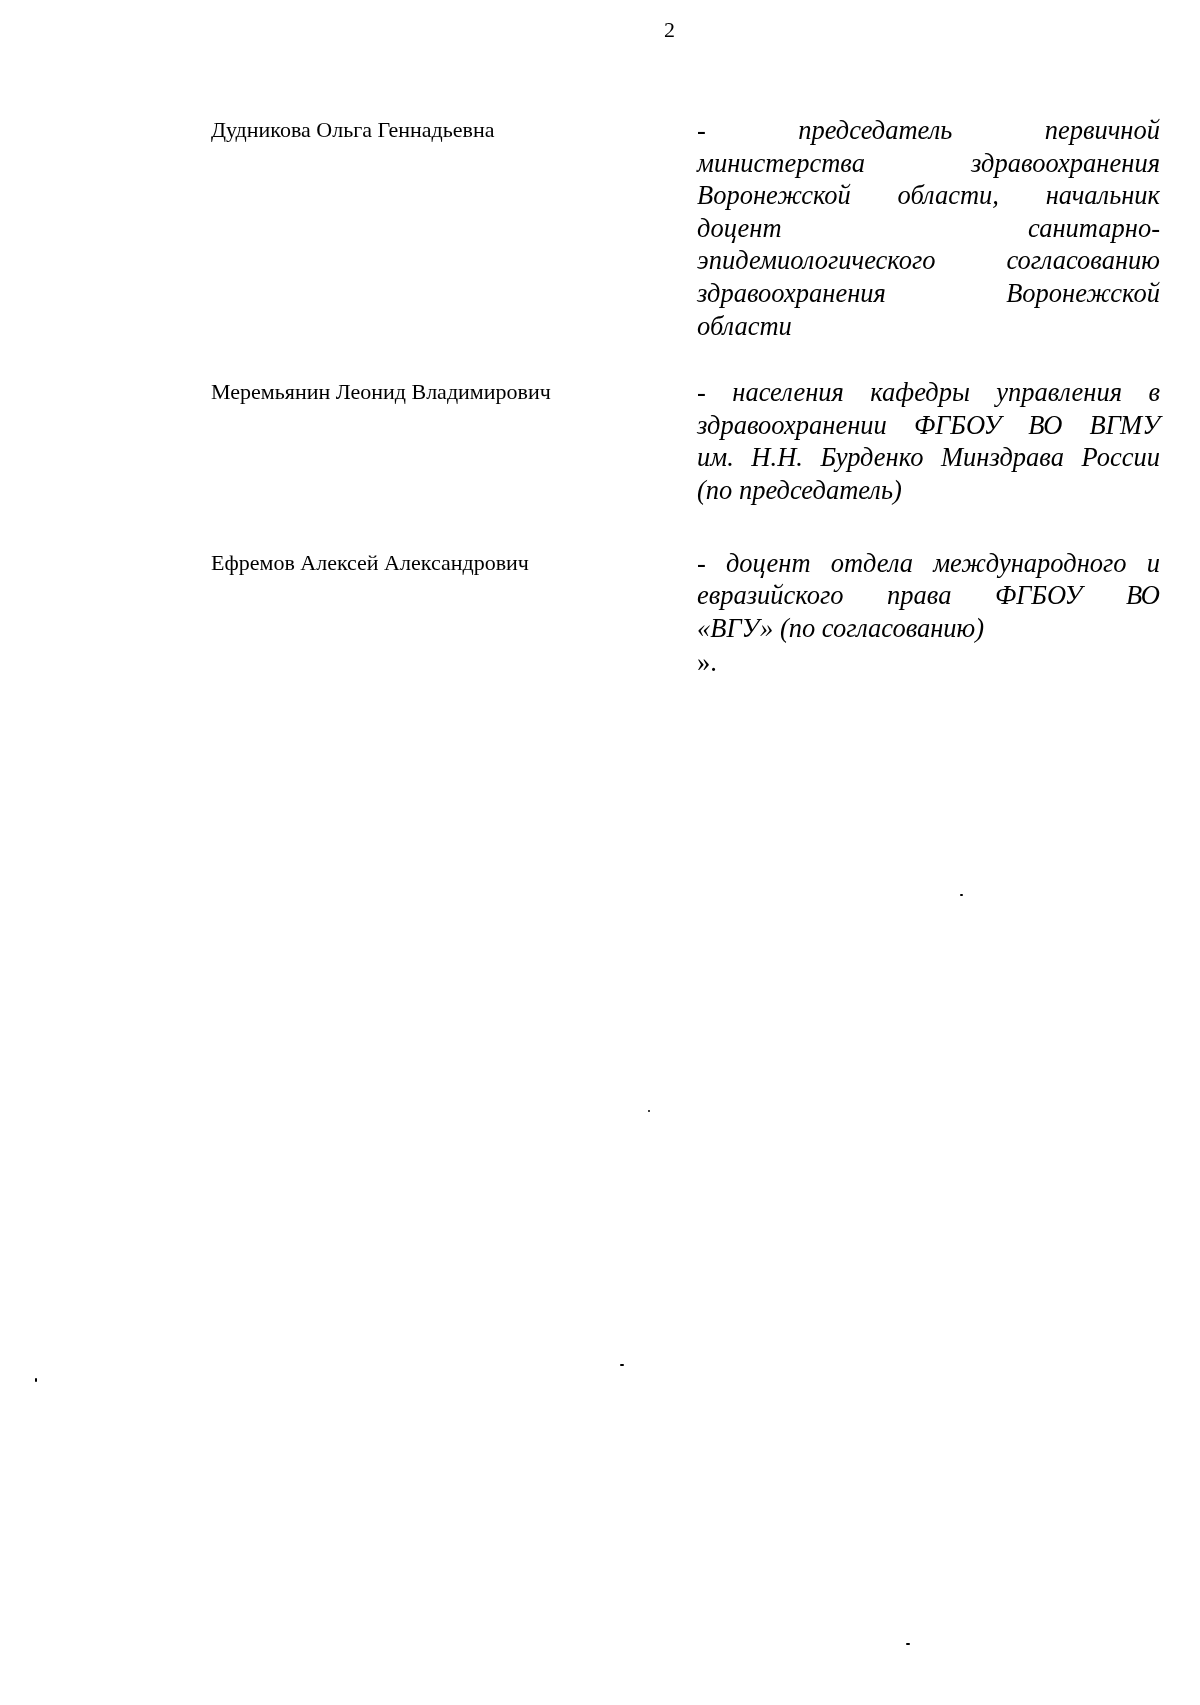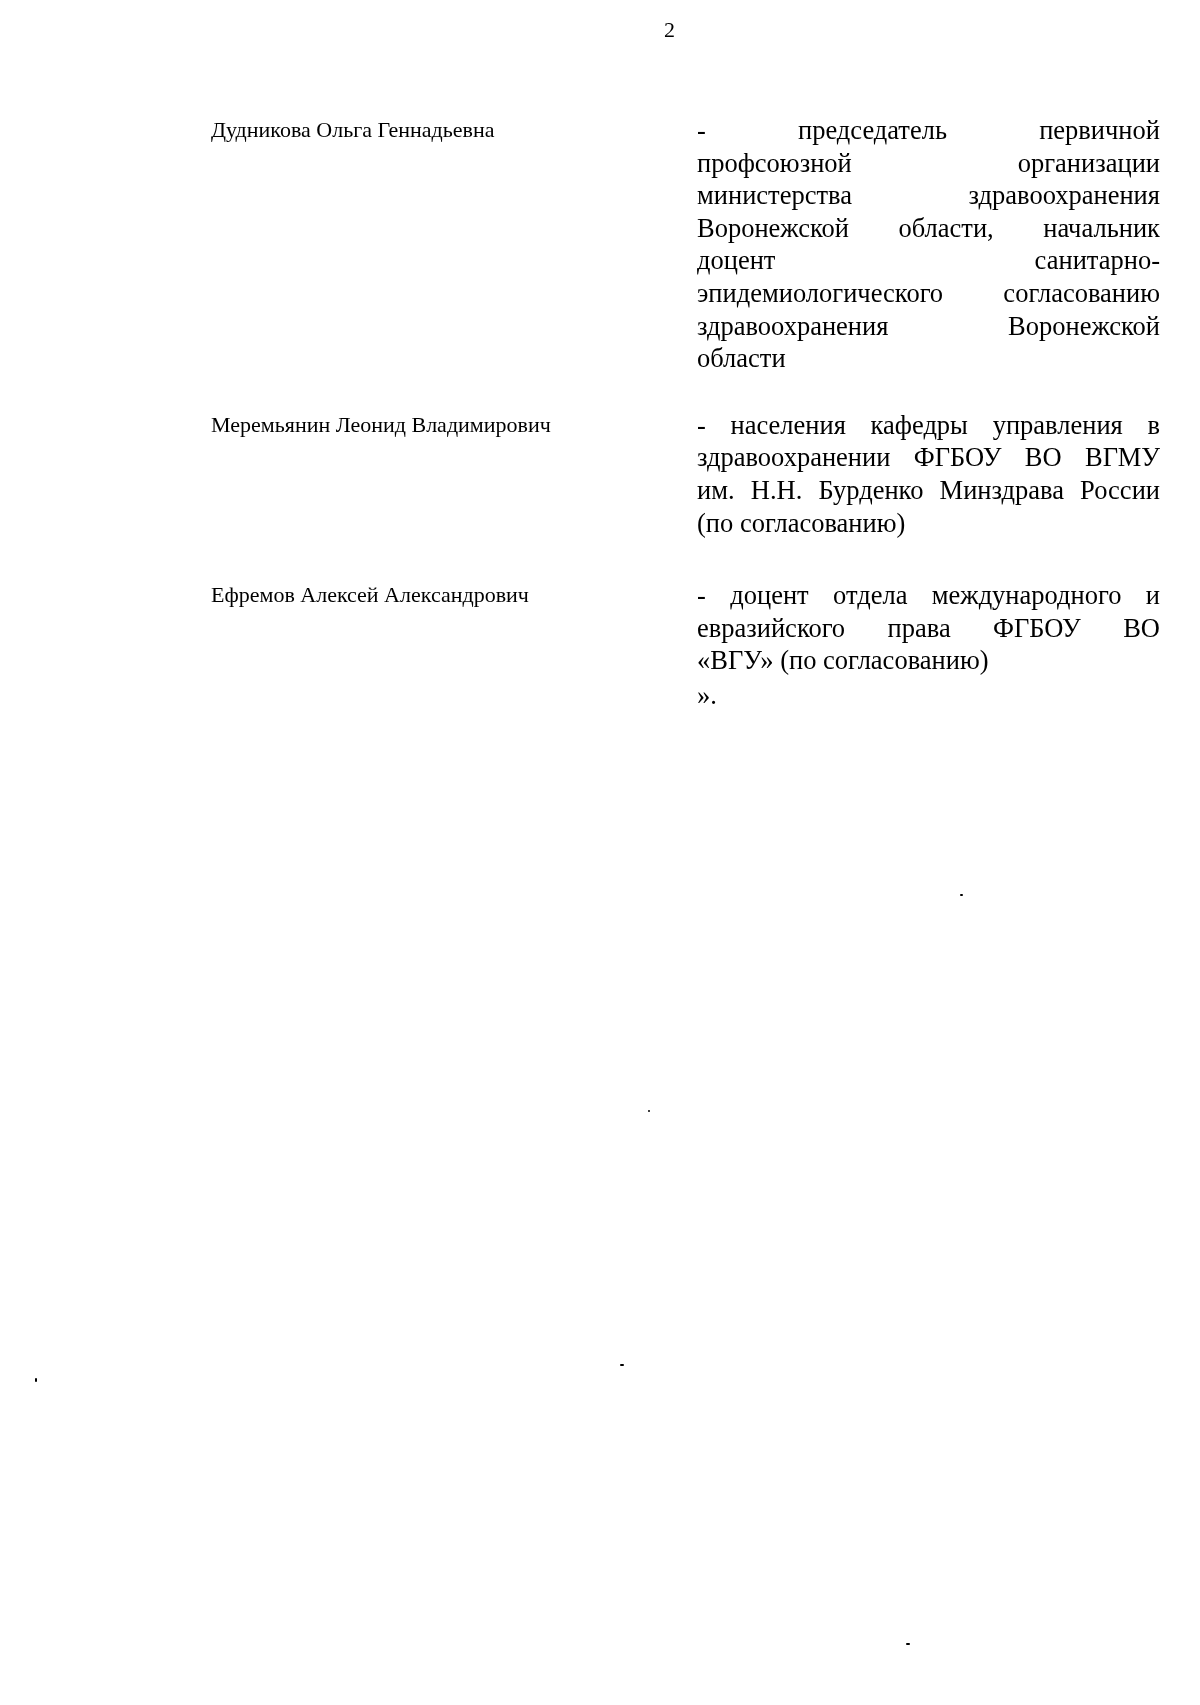--- a/index.html
+++ b/index.html
@@ -45,20 +45,21 @@
       line-height: 32.6px;
       text-align: justify;
       text-align-last: left;
       hyphens: manual;
     }
     .role-line {
       display: block;
       text-align: justify;
       text-align-last: justify;
       white-space: nowrap;
+      font-style: italic;
     }
     .role-line.last {
       text-align-last: left;
     }
     .row-1 { margin-bottom: 34px; }
     .row-2 { margin-bottom: 40px; }
     .closing-quote {
       text-align: right;
       font-size: 26.5px;
       line-height: 32.6px;
@@ -74,37 +75,36 @@
 <body>
 
 <div class="page-number">2</div>
 
 <div class="member-list">
 
   <div class="member-row row-1">
     <div class="member-name">Дудникова Ольга Геннадьевна</div>
     <div class="member-role">
       <span class="role-line">- председатель первичной</span>
-      <span class="role-line">профсоюзной организации</span>
       <span class="role-line">министерства здравоохранения</span>
       <span class="role-line">Воронежской области, начальник</span>
       <span class="role-line">доцент санитарно-</span>
       <span class="role-line">эпидемиологического согласованию</span>
       <span class="role-line">здравоохранения Воронежской</span>
       <span class="role-line last">области</span>
     </div>
   </div>
 
   <div class="member-row row-2">
     <div class="member-name">Меремьянин Леонид Владимирович</div>
     <div class="member-role">
       <span class="role-line">- населения кафедры управления в</span>
       <span class="role-line">здравоохранении ФГБОУ ВО ВГМУ</span>
       <span class="role-line">им. Н.Н. Бурденко Минздрава России</span>
-      <span class="role-line last">(по согласованию)</span>
+      <span class="role-line last">(по председатель)</span>
     </div>
   </div>
 
   <div class="member-row">
     <div class="member-name">Ефремов Алексей Александрович</div>
     <div class="member-role">
       <span class="role-line">- доцент отдела международного и</span>
       <span class="role-line">евразийского права ФГБОУ ВО</span>
       <span class="role-line last">«ВГУ» (по согласованию)</span>
       <div class="closing-quote">».</div>

